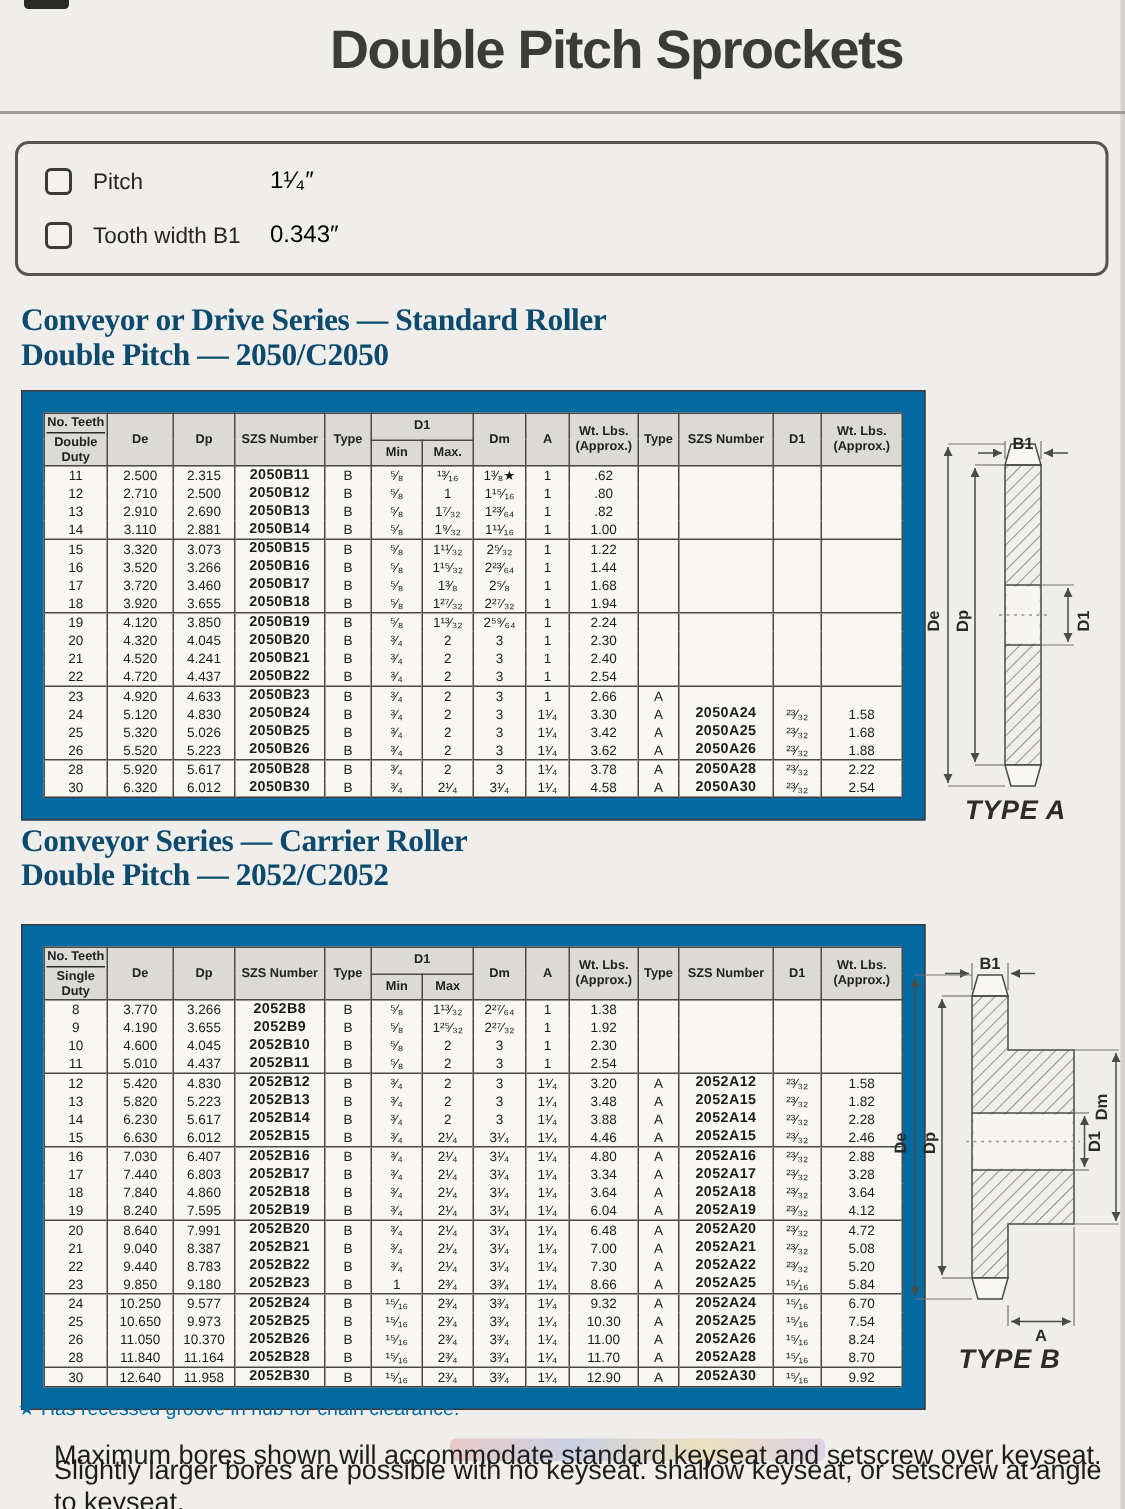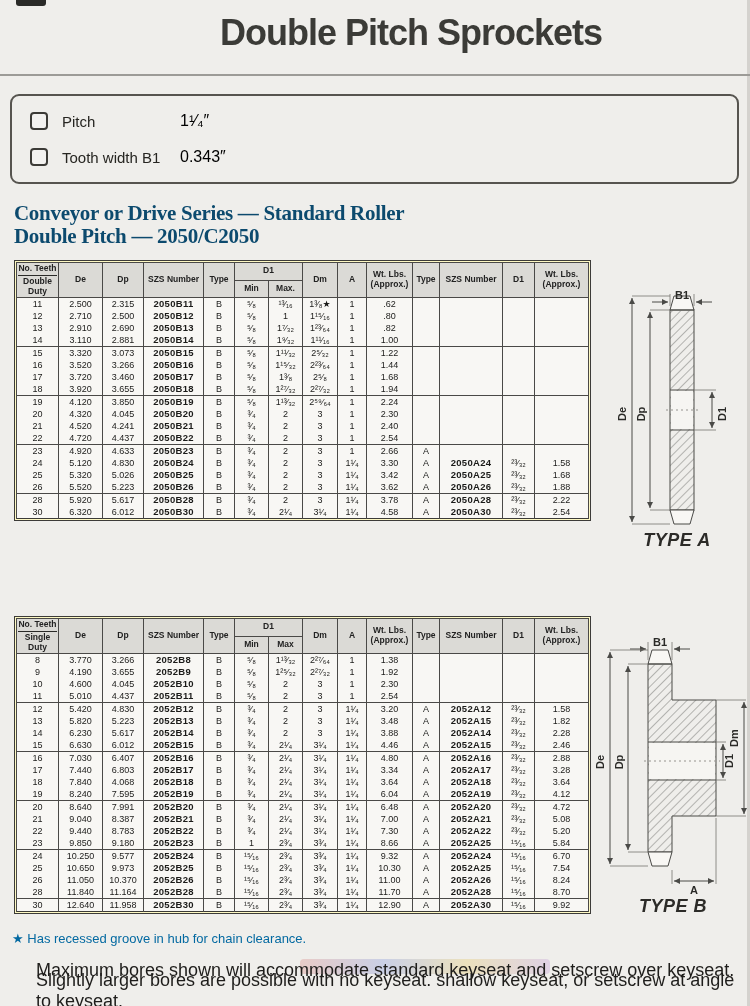--- a/index.html
+++ b/index.html
@@ -17,21 +17,21 @@
   .spec-row.r1{top:15px;} .spec-row.r2{top:51px;}
   .bullet{width:14px;height:14px;border:2px solid #3c3b37;border-radius:4px;background:#f3f2f0;margin-left:18px;}
   .spec-label{font-size:15px;font-weight:normal;color:#262521;margin-left:14px;width:118px;}
   .spec-value{font-size:16px;font-weight:normal;color:#000000;}
 
   .section-heading{position:absolute;left:14px;font-family:"Liberation Serif",serif;font-weight:bold;
     font-size:21px;line-height:23px;letter-spacing:-0.3px;color:#0c4a6e;}
   .sh1{top:202px;} .sh2{top:549px;}
 
   
-  .table-frame{position:absolute;border:1px solid #3c3b38;padding:1px;background:#fef9c3;}
+  .table-frame{position:absolute;border:1px solid #3c3b38;padding:14px;background:#0369a1;}
   .tf1{left:14px;top:260px;} .tf2{left:14px;top:616px;}
   table.spec{border-collapse:collapse;table-layout:fixed;width:572px;background:#f8f7f4;border:1px solid #3c3b38;}
   table.spec th{background:#dbdad6;border:1px solid #4a4947;font-size:8.5px;font-weight:bold;
     text-align:center;vertical-align:middle;padding:1px 0;line-height:1.15;color:#222;}
   table.spec td{border-left:1px solid #4a4947;border-right:1px solid #4a4947;border-top:none;border-bottom:none;
     font-size:9px;text-align:center;vertical-align:middle;height:12px;line-height:12px;padding:0;color:#1b1b19;
     white-space:nowrap;overflow:hidden;}
   table.spec tr.group-start td{border-top:1px solid #4a4947;}
   table.spec td.c-szs{font-size:9.5px;font-weight:bold;letter-spacing:0.3px;}
   .tt{margin:0 auto;width:max-content;max-width:95%;border-bottom:1px solid #2a2a28;padding-bottom:1px;}
@@ -453,20 +453,24 @@
     <text x="29" y="124" text-anchor="middle" transform="rotate(-90 29 124)">Dp</text>
 
     <line x1="78" y1="100" x2="100" y2="100" stroke="#77756f" stroke-width="0.8"></line>
     <line x1="78" y1="140" x2="100" y2="140" stroke="#77756f" stroke-width="0.8"></line>
     <line x1="96" y1="120" x2="96" y2="102" stroke="#4a4a47" stroke-width="1" marker-end="url(#ahA)"></line>
     <line x1="96" y1="120" x2="96" y2="138" stroke="#4a4a47" stroke-width="1" marker-end="url(#ahA)"></line>
     <text x="110" y="124" text-anchor="middle" transform="rotate(-90 110 124)">D1</text>
   </svg>
   <div class="diagram-label dlA">TYPE A</div>
 
+  <div class="section-heading sh2">
+    <div>Conveyor Series — Carrier Roller</div>
+    <div>Double Pitch — 2052/C2052</div>
+  </div>
 
   <div class="table-frame tf2">
     <table class="spec">
       <colgroup>
         <col style="width:42px">
           <col style="width:44px">
           <col style="width:41px">
           <col style="width:60px">
         <col style="width:31px">
           <col style="width:34px">
@@ -660,21 +664,21 @@
             <td>1¹⁄₄</td>
             <td>3.34</td>
             <td>A</td>
             <td class="c-szs">2052A17</td>
             <td>²³⁄₃₂</td>
             <td>3.28</td>
           </tr>
           <tr>
             <td>18</td>
             <td>7.840</td>
-            <td>4.068</td>
+            <td>4.860</td>
             <td class="c-szs">2052B18</td>
             <td>B</td>
             <td>³⁄₄</td>
             <td>2¹⁄₄</td>
             <td>3¹⁄₄</td>
             <td>1¹⁄₄</td>
             <td>3.64</td>
             <td>A</td>
             <td class="c-szs">2052A18</td>
             <td>²³⁄₃₂</td>

